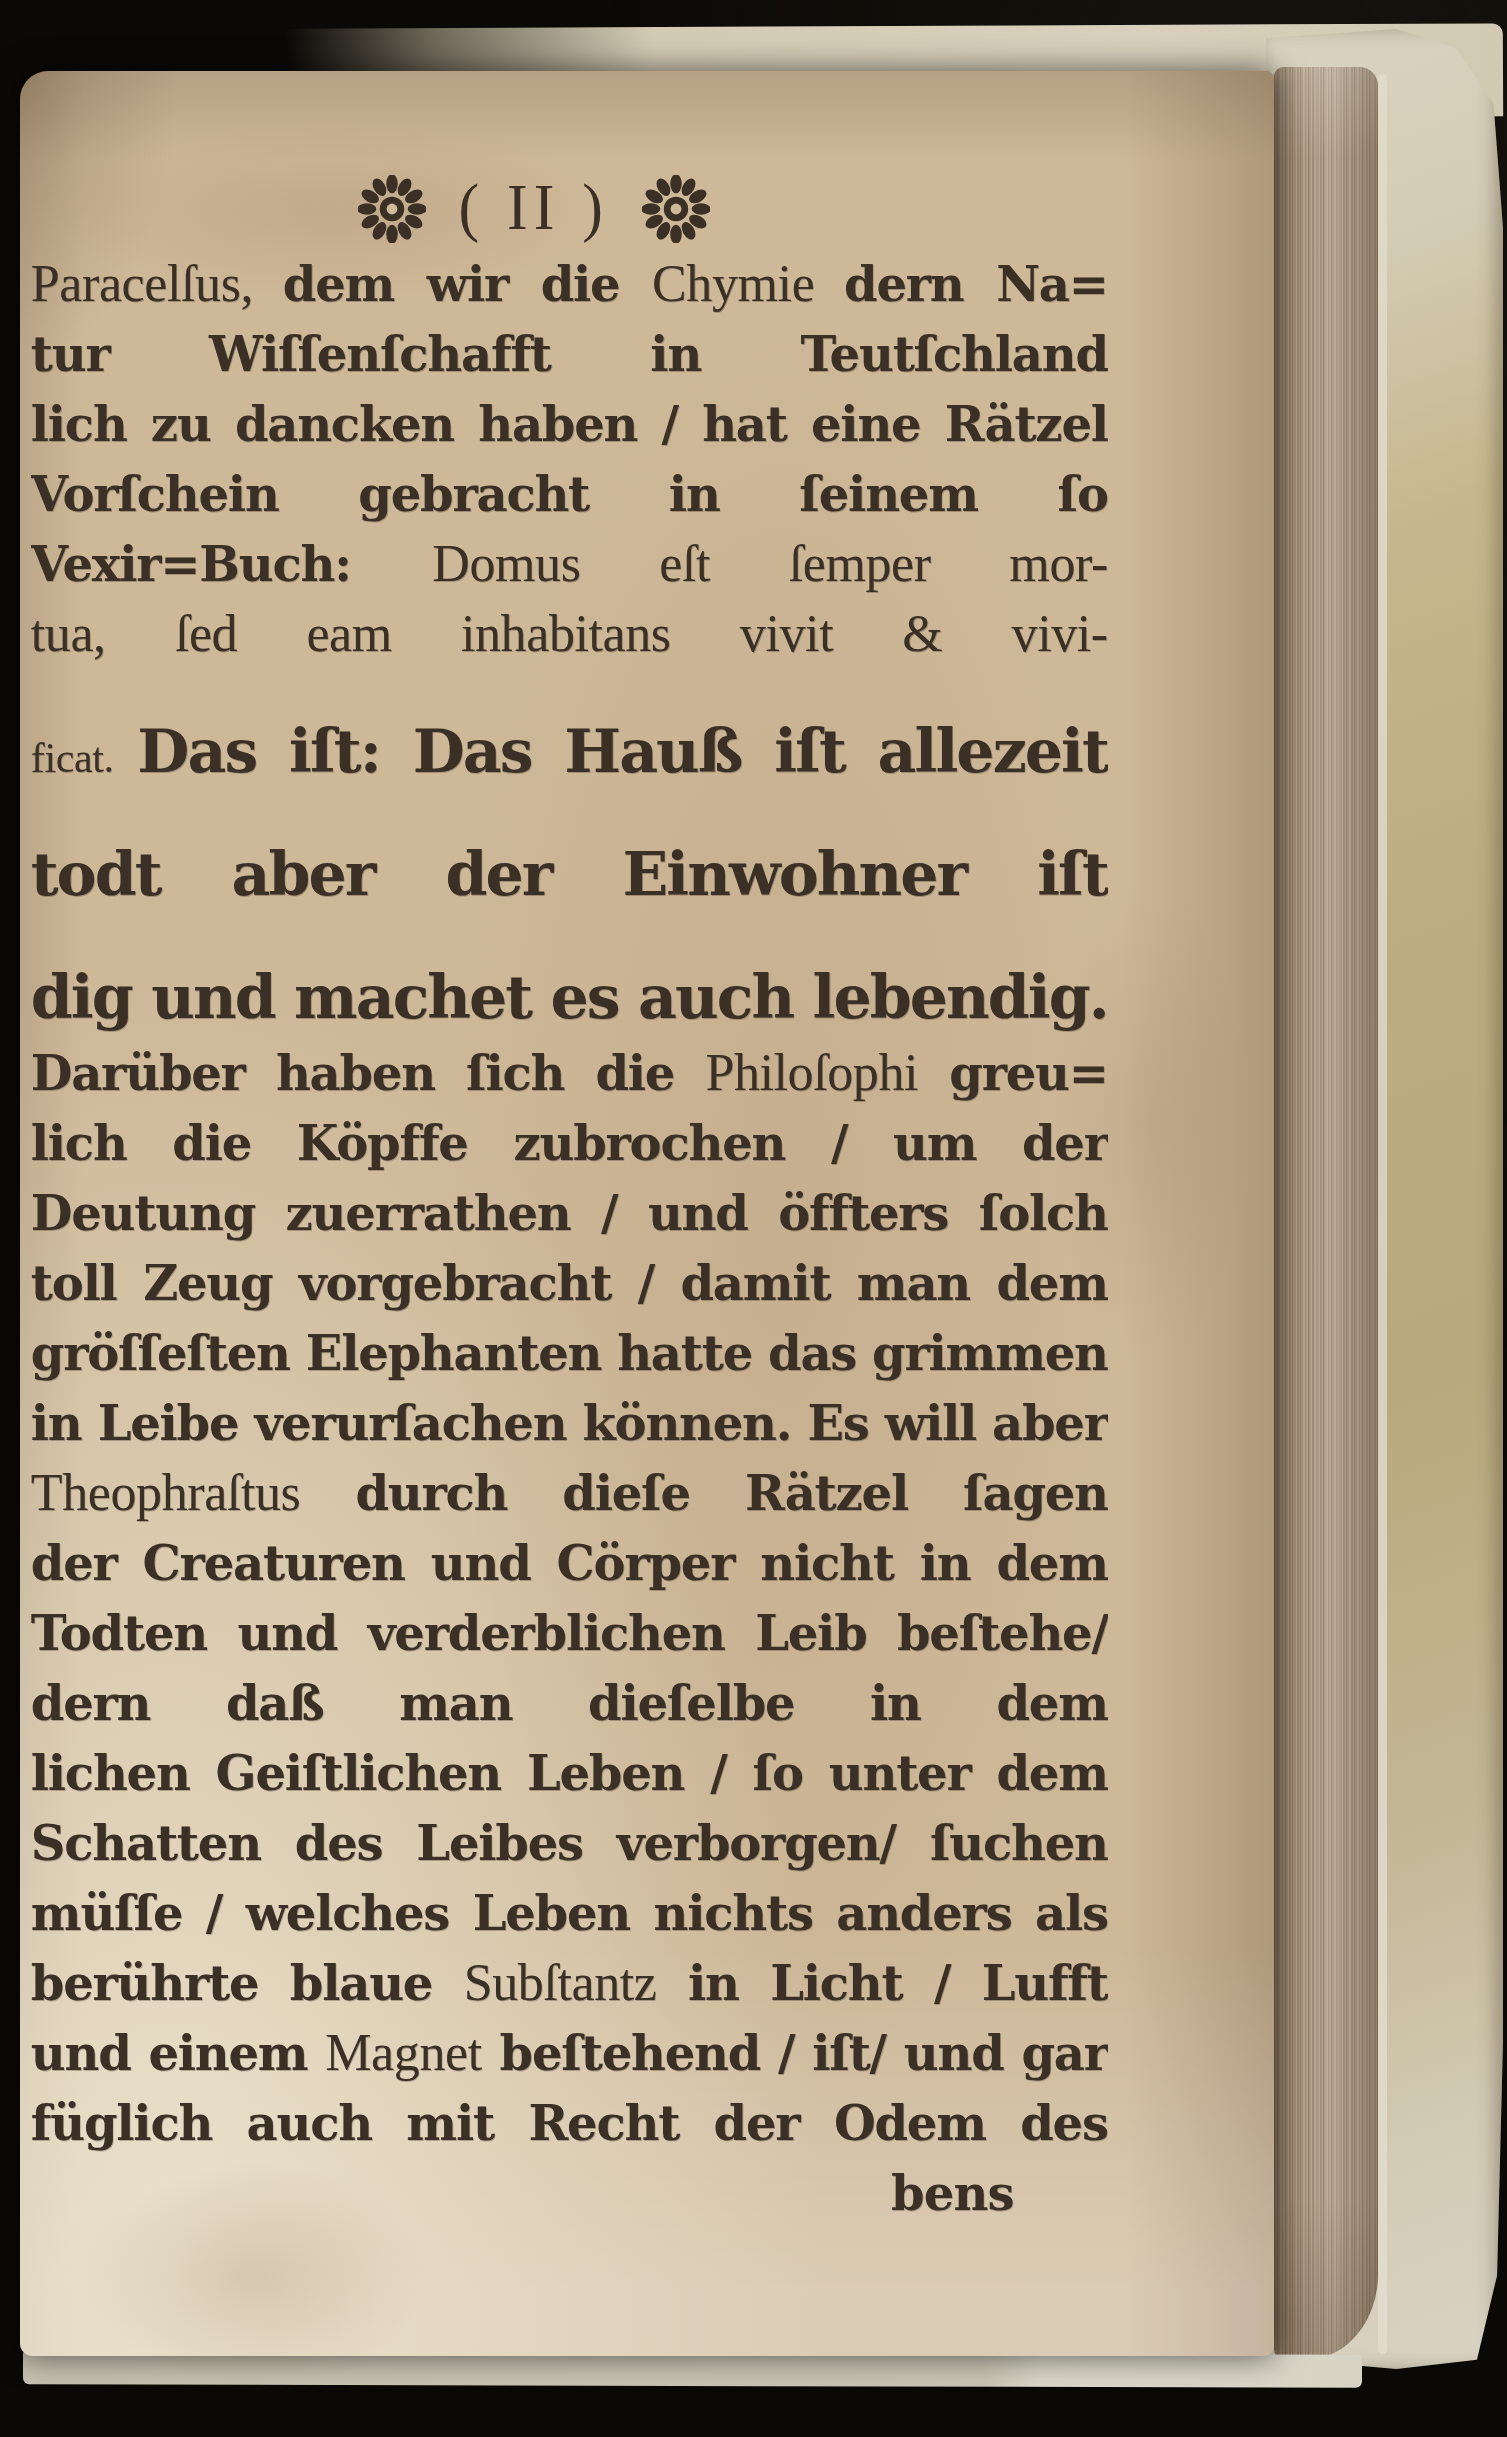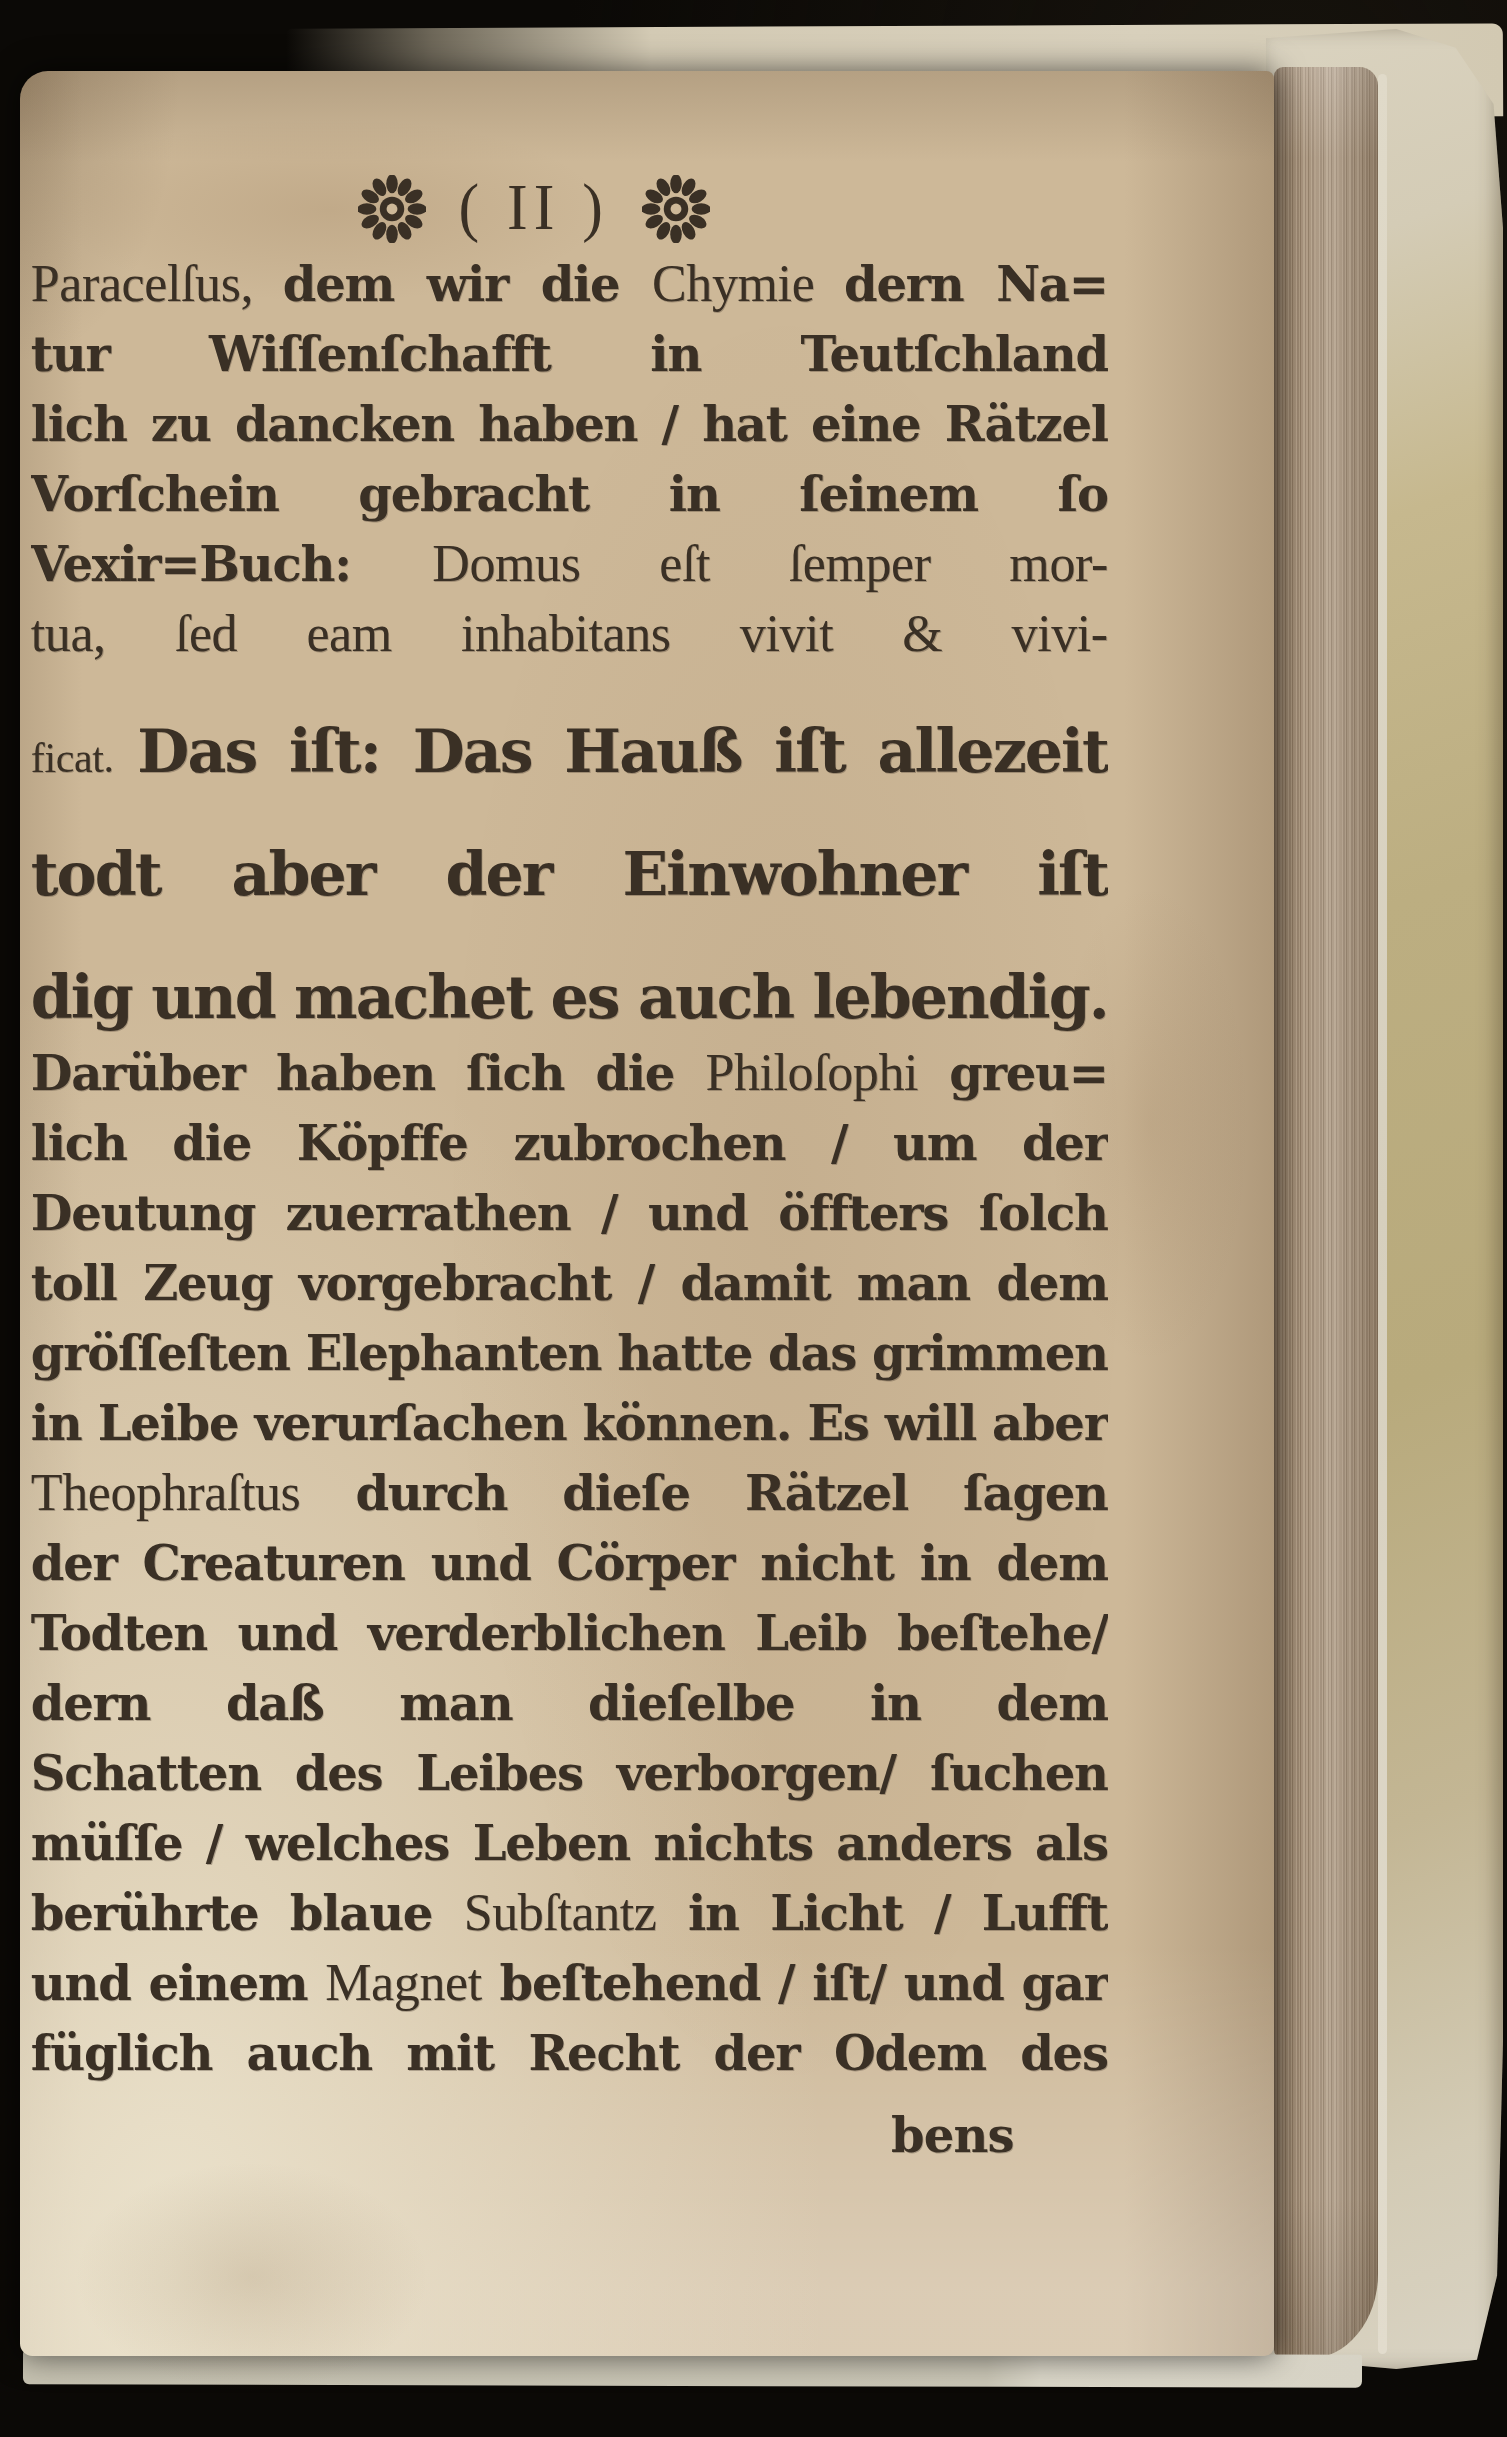--- a/index.html
+++ b/index.html
@@ -85,21 +85,20 @@
   .seg.fraktur{font-family:"DejaVu Serif",serif;font-weight:700;font-size:48px;letter-spacing:-1.2px;}
   .line.large .seg.fraktur{font-size:60px;letter-spacing:-1.9px;}
   .seg.antiqua{font-family:"Liberation Serif",serif;font-weight:400;font-size:52px;letter-spacing:-0.4px;}
   .seg.antiqua-sm{font-family:"Liberation Serif",serif;font-weight:400;font-size:42px;letter-spacing:-0.4px;}
   .catchword{
     width:100%;height:70px;line-height:70px;
     text-align:right;text-align-last:right;padding-right:94px;box-sizing:border-box;
     font-family:"DejaVu Serif",serif;font-weight:700;font-size:48px;letter-spacing:-0.8px;
     color:var(--ink,#3a3025);
     text-shadow:0.8px 0.8px 0 rgba(58,48,37,.30);
-    margin-top:12px;
   }
 </style>
 </head>
 <body>
 
 <div class="parchment-top"></div>
 <div class="vellum-right"></div>
 <div class="fore-edge"></div>
 <div class="fore-edge-light"></div>
 <div class="bottom-edge"></div>
@@ -169,20 +168,21 @@
       <div class="line normal"><span class="seg fraktur">Darüber haben ſich die </span><span class="seg antiqua">Philoſophi</span><span class="seg fraktur"> greu=</span></div>
       <div class="line normal"><span class="seg fraktur">lich die Köpffe zubrochen / um der Rätzel=</span></div>
       <div class="line normal"><span class="seg fraktur">Deutung zuerrathen / und öffters ſolch</span></div>
       <div class="line normal"><span class="seg fraktur">toll Zeug vorgebracht / damit man dem</span></div>
       <div class="line normal"><span class="seg fraktur">gröſſeſten Elephanten hatte das grimmen</span></div>
       <div class="line normal"><span class="seg fraktur">in Leibe verurſachen können. Es will aber</span></div>
       <div class="line normal"><span class="seg antiqua">Theophraſtus</span><span class="seg fraktur"> durch dieſe Rätzel ſagen</span></div>
       <div class="line normal"><span class="seg fraktur">der Creaturen und Cörper nicht in dem</span></div>
       <div class="line normal"><span class="seg fraktur">Todten und verderblichen Leib beſtehe/ ſon=</span></div>
       <div class="line normal"><span class="seg fraktur">dern daß man dieſelbe in dem wunderbahr=</span></div>
+      <div class="line normal"><span class="seg fraktur">lichen Geiſtlichen Leben / ſo unter dem</span></div>
       <div class="line normal"><span class="seg fraktur">Schatten des Leibes verborgen/ ſuchen</span></div>
       <div class="line normal"><span class="seg fraktur">müſſe / welches Leben nichts anders als ob=</span></div>
       <div class="line normal"><span class="seg fraktur">berührte blaue </span><span class="seg antiqua">Subſtantz</span><span class="seg fraktur"> in Licht / Lufft</span></div>
       <div class="line normal"><span class="seg fraktur">und einem </span><span class="seg antiqua">Magnet</span><span class="seg fraktur"> beſtehend / iſt/ und gar</span></div>
       <div class="line normal"><span class="seg fraktur">füglich auch mit Recht der Odem des Le=</span></div>
       <div class="catchword">bens</div>
     </div>
 </div>
 
 

